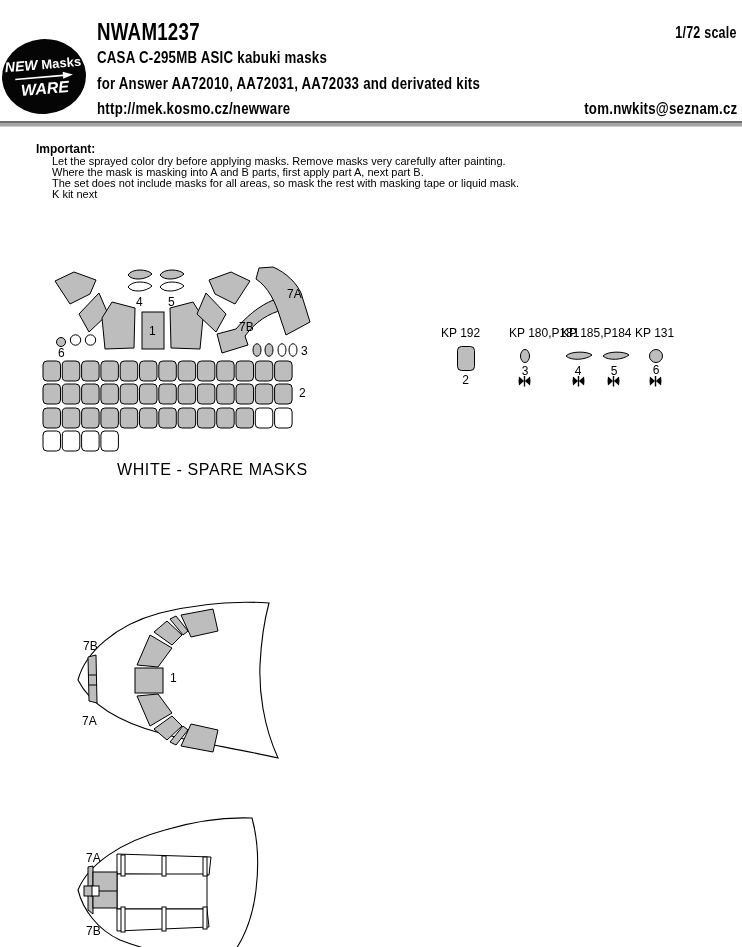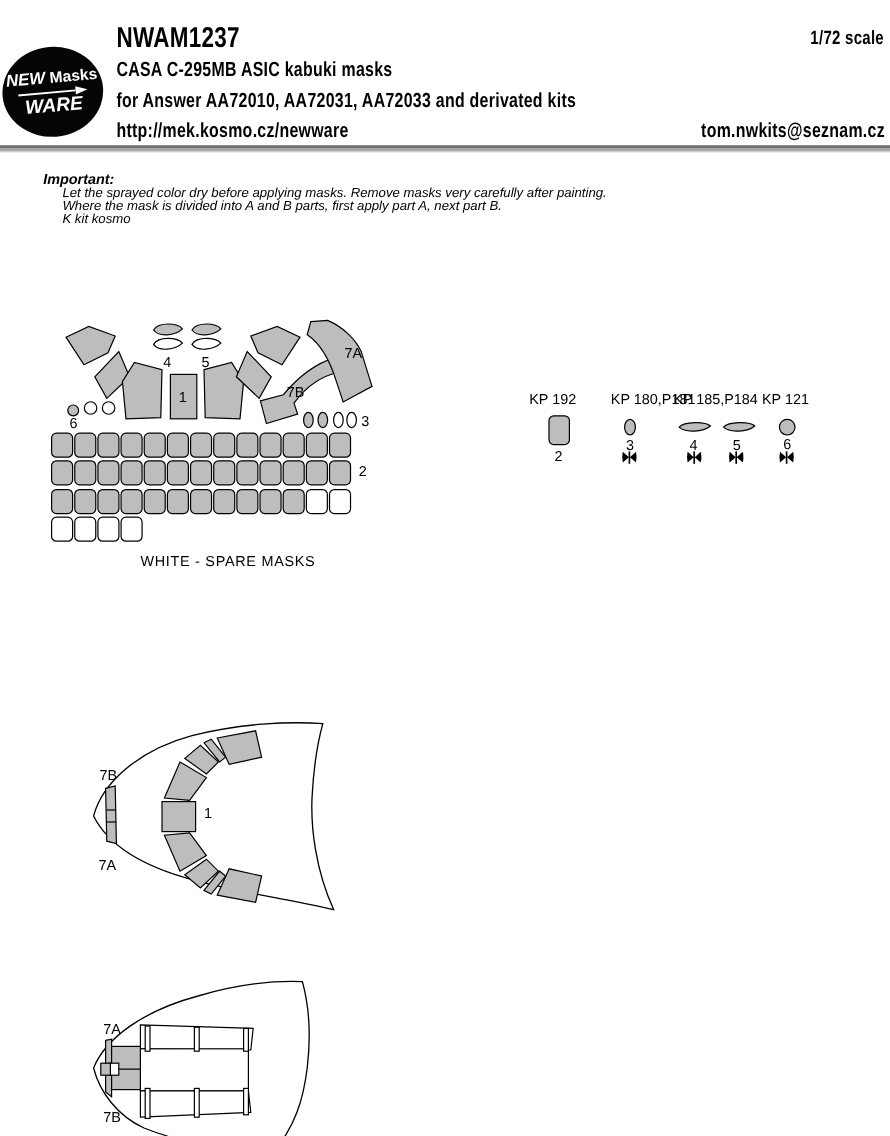--- a/index.html
+++ b/index.html
@@ -13,25 +13,25 @@
   .logo { left:2px; top:19px; width:84px; height:75px; background:#050505; border-radius:50%;
           transform:rotate(-5deg); display:flex; flex-direction:column; align-items:center;
           justify-content:center; gap:1px; }
   .logo .l1 { color:#fff; font-size:14px; font-weight:bold; font-style:italic; letter-spacing:0; white-space:nowrap; }
   .logo .l1 .masks { font-style:normal; font-size:13px; font-weight:bold; }
   .logo .l2 { color:#fff; font-size:16px; font-weight:bold; font-style:italic; margin-top:-2px; }
 
   .divider { left:0; top:101px; width:742px; height:6px;
              background:linear-gradient(to bottom,#6f6f6f 0 2px,#a6a6a6 2px 5px,#d2d2d2 5px 6px); }
 
-  .imp { left:36px; top:123px; font-size:11px; line-height:11.3px;font-style:italic; }
+  .imp { left:36px; top:123px; font-size:11px; line-height:11.3px; }
   .imp .hd { font-size:12px; font-weight:bold; line-height:12.5px; }
   .imp .ln { white-space:nowrap;padding-left:16px; }
 
-  .caption { left:117px; top:441px; font-size:12px; letter-spacing:0.6px; white-space:nowrap; }
+  .caption { left:117px; top:441px; font-size:16px; letter-spacing:0.6px; white-space:nowrap; }
 
   .leg-label { position:absolute; font-size:12px; white-space:nowrap; }
   .leg-num   { position:absolute; font-size:12px; text-align:center; }
 
   svg .gm { fill:var(--mask-gray,#bdbdbd); stroke:#000; stroke-width:1; }
   svg .wm { fill:#fff; stroke:#000; stroke-width:1; }
   svg .ol { fill:none; stroke:#000; stroke-width:1.1; }
   svg .sline { stroke:#000; stroke-width:1; }
   svg text { font-family:"Liberation Sans", sans-serif; font-size:12px; fill:#000; }
   .bf { fill:#000; }
@@ -69,22 +69,23 @@
   <div class="abs cond" style="left:97px;top:28px;font-size:17px">CASA C-295MB ASIC kabuki masks</div>
   <div class="abs cond" style="left:97px;top:54px;font-size:17px">for Answer AA72010, AA72031, AA72033 and derivated kits</div>
   <div class="abs cond" style="left:97px;top:79px;font-size:17px">http://mek.kosmo.cz/newware</div>
   <div class="abs cond-r" style="right:5px;top:79px;font-size:17px">tom.nwkits@seznam.cz</div>
 
   <div class="abs divider"></div>
 
   <div class="abs imp">
     <div class="hd">Important:</div>
     <div class="ln">Let the sprayed color dry before applying masks. Remove masks very carefully after painting.</div>
-    <div class="ln">Where the mask is divided into A and B parts, first apply part A, next part B.</div>
-    <div class="ln">K kit kosmo</div>
+    <div class="ln">Where the mask is masking into A and B parts, first apply part A, next part B.</div>
+    <div class="ln">The set does not include masks for all areas, so mask the rest with masking tape or liquid mask.</div>
+    <div class="ln">K kit next</div>
   </div>
 
   <svg class="abs" style="left:40px;top:240px" width="300" height="230" viewBox="0 0 300 230">
 
     <polygon class="gm" points="15,21 34,12 56,20 50,34 30,44"></polygon>
     <polygon class="gm" points="39,54 59,33 68,54 49,72"></polygon>
     <polygon class="gm" points="62,58 72,42 95,48 94,88 65,89"></polygon>
 
     <rect class="gm" x="102" y="52" width="22" height="37"></rect>
 
@@ -163,21 +164,21 @@
     <text x="199" y="71">7B</text>
     <text x="247" y="38">7A</text>
     <text x="259" y="137">2</text>
   </svg>
 
   <div class="abs caption">WHITE - SPARE MASKS</div>
 
   <div class="leg-label" style="left:441px;top:306px">KP 192</div>
   <div class="leg-label" style="left:509px;top:306px">KP 180,P181</div>
   <div class="leg-label" style="left:561px;top:306px">KP 185,P184</div>
-  <div class="leg-label" style="left:635px;top:306px">KP 121</div>
+  <div class="leg-label" style="left:635px;top:306px">KP 131</div>
 
   <svg class="abs" style="left:456px;top:325px" width="20" height="28" viewBox="0 0 20 28">
     <rect class="gm" x="1.5" y="1.5" width="17" height="24" rx="4"></rect>
   </svg>
   <div class="leg-num" style="left:457px;top:353px;width:17px">2</div>
 
   <svg class="abs" style="left:518px;top:328px" width="14" height="16" viewBox="0 0 14 16">
     <ellipse class="gm" cx="7" cy="8" rx="4.5" ry="6.5"></ellipse>
   </svg>
   <div class="leg-num" style="left:518px;top:344px;width:14px">3</div>

